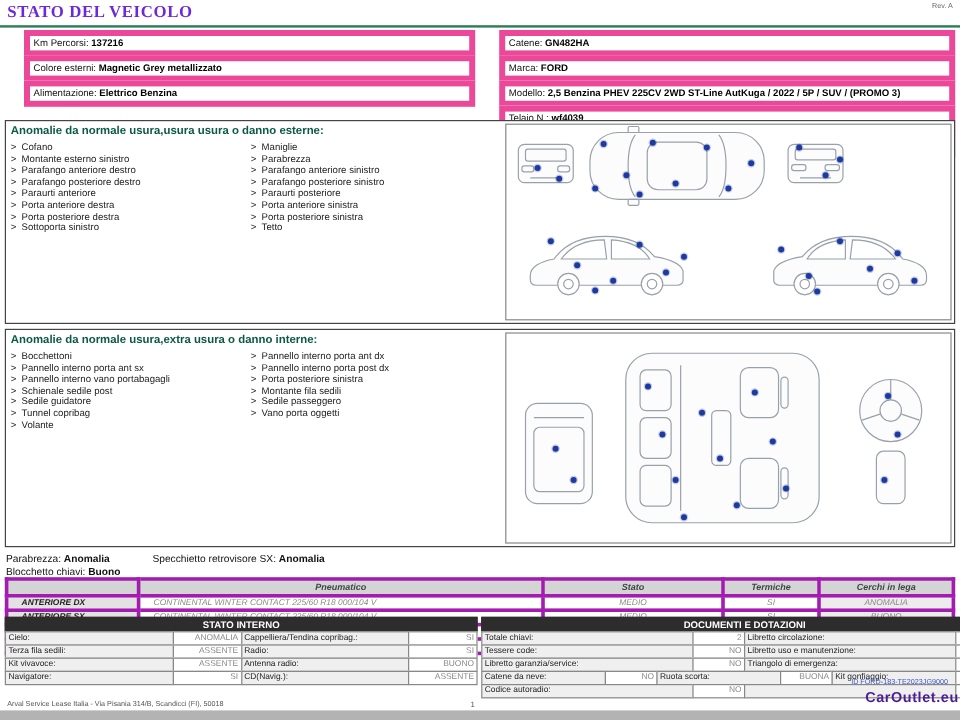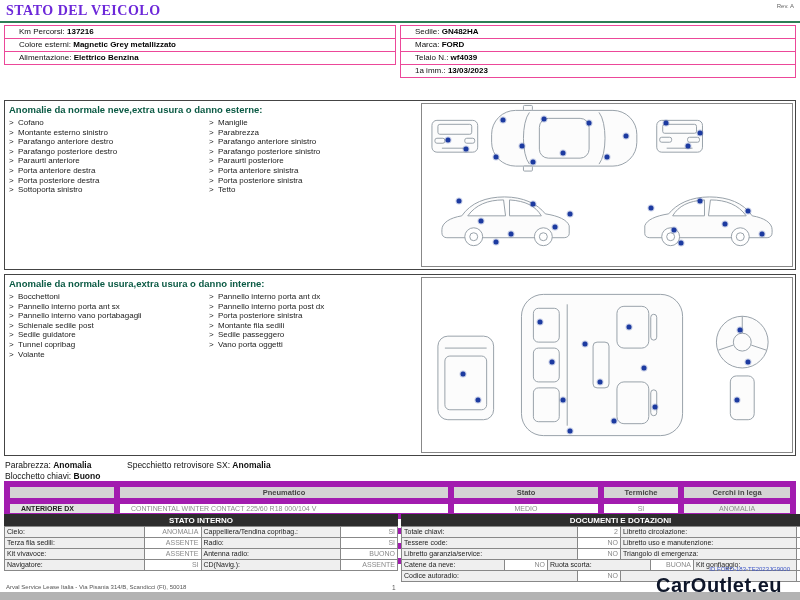--- a/index.html
+++ b/index.html
@@ -7,21 +7,21 @@
   body{font-family:"Liberation Sans",sans-serif;background:#ffffff;position:relative;overflow:hidden;}
   .page{position:absolute;inset:0;background:#fff;}
 
   .doc-title{position:absolute;left:6px;top:3px;font-family:"Liberation Serif",serif;font-size:14px;font-weight:bold;color:#6d28d9;letter-spacing:.5px;}
   .rev{position:absolute;right:6px;top:3px;font-size:6px;color:#666;}
   .title-rule{position:absolute;left:0;right:0;top:21px;border-top:2px solid #2e7d56;}
 
   .info-table{position:absolute;font-size:8px;}
   #info-left{left:4px;top:26px;width:392px;}
   #info-right{left:400px;top:26px;width:396px;}
-  .info-row{border:1px solid #ec4899;margin-top:-1px;padding:1px 14px;line-height:10px;background:#fff;min-height:13px;}
+  .info-row{border:5px solid #ec4899;margin-top:-1px;padding:1px 3px;line-height:10px;background:#fff;min-height:13px;margin-left:16px;}
   .info-label{color:#111;}
   .info-value{font-weight:bold;color:#000;}
 
   .section{position:absolute;left:4px;right:4px;border:1px solid #444;background:#fff;}
   #exterior-section{top:100px;height:170px;}
   #interior-section{top:274px;height:182px;}
   .section-title{font-size:9.5px;font-weight:bold;color:#0b5a44;padding:3px 4px 2px;}
   .anomaly-cols{display:flex;padding:1px 4px;font-size:8px;line-height:9.6px;color:#222;width:414px;}
   .anomaly-col{width:200px;}
   .anomaly-item{display:flex;}
@@ -32,21 +32,21 @@
 
   .cond{position:absolute;left:5px;right:4px;top:460px;font-size:8.5px;line-height:11px;color:#111;}
   .cond-line{display:flex;}
   .cond-item.c0{width:226px;}
   .cond-item.c1{width:122px;}
   .cond-item.c2{width:212px;}
   .cond-item.c3{flex:1;}
   .cond-value{font-weight:bold;}
 
   .tyres{position:absolute;left:4px;top:481px;width:792px;border-collapse:collapse;table-layout:fixed;font-size:7px;}
-  .tyres th,.tyres td{border:6px solid #a21caf;padding:1px 11px;height:9px;overflow:hidden;white-space:nowrap;}
+  .tyres th,.tyres td{border:3px solid #a21caf;padding:1px 11px;height:9px;overflow:hidden;white-space:nowrap;font-style:italic;}
   .tyres th{background:#d4d4d4;color:#444;font-size:7.5px;text-align:center;}
   .tyres td.pos{background:#e2e2e2;font-weight:bold;color:#222;}
   .tyres td.tyre{color:#8a8a8a;}
   .tyres td.c{color:#8a8a8a;text-align:center;}
   .tyres td.cerchi{background:#ececec;color:#8a8a8a;text-align:center;}
 
   .kv-block{position:absolute;top:514px;font-size:7px;}
   #stato-interno{left:4px;width:394px;}
   #documenti{left:401px;width:439px;}
   .kv-title{background:#2d2d2d;color:#fff;font-weight:bold;text-align:center;font-size:8px;padding:1px 0;border:1px solid #2d2d2d;}
@@ -54,45 +54,46 @@
   .kv-cell{border:1px solid #888;padding:1px 2px;line-height:8px;min-height:11px;margin-left:-1px;}
   .kv-row .kv-cell:first-child{margin-left:0;}
   .kv-label{flex:1;background:#efefef;color:#222;}
   .kv-value{width:58px;background:#fff;color:#8a8a8a;text-align:right;}
   #documenti .kv-value{width:44px;}
 
   .footer-company{position:absolute;left:6px;top:584px;font-size:6px;color:#555;}
   .footer-page{position:absolute;left:392px;top:584px;font-size:6.5px;color:#555;}
   .scan-strip{position:absolute;left:0;top:592px;width:800px;height:8px;background:#b3b3b3;}
   .wm-id{position:absolute;right:10px;top:566px;font-size:6px;color:#3d55c6;z-index:5;}
-  .watermark{position:absolute;right:18px;top:574px;font-size:20px;font-weight:bold;color:#0f172a;letter-spacing:.5px;z-index:5;}
+  .watermark{position:absolute;right:1px;top:574px;font-size:12px;font-weight:bold;color:#4c1d95;letter-spacing:.5px;z-index:5;}
 </style>
 </head>
 <body>
 
 <div class="page">
 
   <div class="doc-title">STATO DEL VEICOLO</div>
   <div class="rev">Rev. A</div>
   <div class="title-rule"></div>
 
   <div id="info-left" class="info-table">
       <div class="info-row"><span class="info-label">Km Percorsi: </span><span class="info-value">137216</span></div>
       <div class="info-row"><span class="info-label">Colore esterni: </span><span class="info-value">Magnetic Grey metallizzato</span></div>
       <div class="info-row"><span class="info-label">Alimentazione: </span><span class="info-value">Elettrico Benzina</span></div>
     </div>
   <div id="info-right" class="info-table">
-      <div class="info-row"><span class="info-label">Sedile: </span><span class="info-value">GN482HA</span></div>
+      <div class="info-row"><span class="info-label">Catene: </span><span class="info-value">GN482HA</span></div>
       <div class="info-row"><span class="info-label">Marca: </span><span class="info-value">FORD</span></div>
+      <div class="info-row"><span class="info-label">Modello: </span><span class="info-value">2,5 Benzina PHEV 225CV 2WD ST-Line AutKuga / 2022 / 5P / SUV / (PROMO 3)</span></div>
       <div class="info-row"><span class="info-label">Telaio N.: </span><span class="info-value">wf4039</span></div>
       <div class="info-row"><span class="info-label">1a imm.: </span><span class="info-value">13/03/2023</span></div>
     </div>
 
   <div id="exterior-section" class="section">
-    <div class="section-title">Anomalie da normale neve,extra usura o danno esterne:</div>
+    <div class="section-title">Anomalie da normale usura,usura usura o danno esterne:</div>
     <div class="anomaly-cols">
       <div class="anomaly-col">
           <div class="anomaly-item">
             <span class="marker">&gt;</span>
             <span>Cofano</span>
           </div>
           <div class="anomaly-item">
             <span class="marker">&gt;</span>
             <span>Montante esterno sinistro</span>
           </div>

